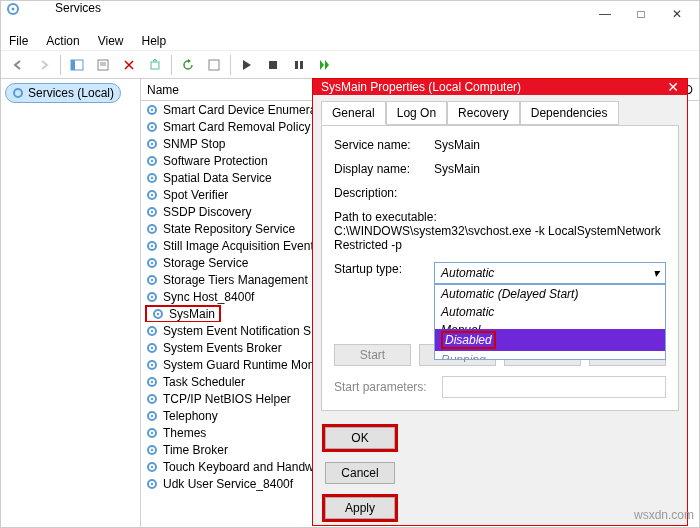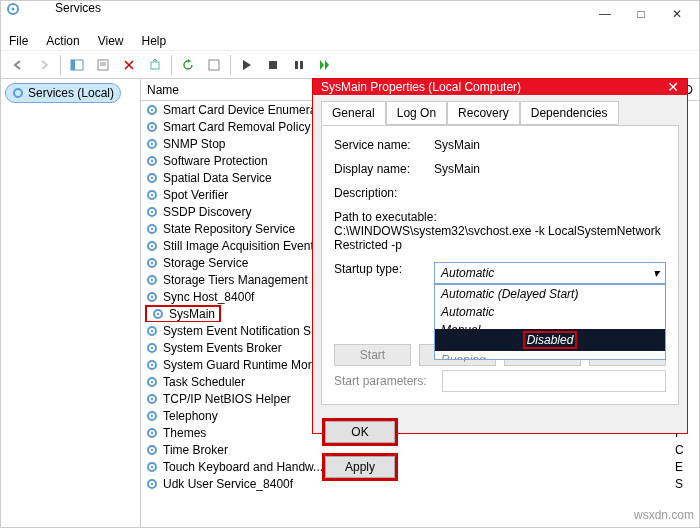--- a/index.html
+++ b/index.html
@@ -23,43 +23,43 @@
 .list { flex: 1; display: flex; flex-direction: column; }
 .list-head { height: 22px; border-bottom: 1px solid #d0d0d0; display: flex; align-items: center; padding: 0 6px; color: #000; justify-content: space-between;}
 .list-body { flex: 1; overflow: hidden; }
 .row { height: 17px; display: flex; align-items: center; padding: 0 4px; gap: 4px; white-space: nowrap; overflow: hidden; }
 .row .gear { width: 14px; height: 14px; display:inline-flex; align-items:center; justify-content:center;}
 .sel { border: 2px solid #c00; }
 .selbox { display: inline-flex; align-items: center; gap: 4px; padding: 0 4px;}
 .watermark { position: absolute; right: 6px; bottom: 6px; color: #999; font-size: 12px; z-index: 50;}
 
 
-.dialog { position: absolute; left: 312px; top: 78px; width: 376px; height: 356px; border: 1px solid #e00000; background: #f0f0f0; z-index: 10; display: flex; flex-direction: column;}
+.dialog { position: absolute; left: 312px; top: 78px; width: 376px; height: 448px; border: 1px solid #e00000; background: #f0f0f0; z-index: 10; display: flex; flex-direction: column;}
 .dialog .dtb { height: 28px; background: #e81123; color: #fff; display: flex; align-items: center; padding: 0 8px; font-size: 12px;}
 .dialog .dtb .close { margin-left: auto; font-size: 14px; }
 .dialog .tabs { display:flex; gap: 0; padding: 6px 8px 0 8px; }
 .dialog .tabs .tab { padding: 4px 10px; border: 1px solid #ccc; background: #fff; margin-right: 0; font-size: 12px; }
 .dialog .tabs .tab.active { border-bottom: 1px solid #fff; }
 .dialog .panel { margin: 0 8px 8px 8px; background: #fff; border: 1px solid #ccc; flex:1; padding: 12px 12px; font-size: 12px; position: relative; }
 .fld { display: flex; align-items: flex-start; margin-bottom: 10px; }
 .fld .lab { width: 100px; color: #000; }
 .fld .val { flex: 1; }
 .desc-box { border: 1px solid #cfcfcf; padding: 3px 4px; height: 36px; overflow: hidden; flex:1;}
 .path { margin: 10px 0; }
 .path .pv { word-break: break-all; }
 .combo { position: relative; font-style: italic; }
 .combo-sel { border: 1px solid #7aa7d8; height: 22px; display:flex; align-items:center; padding: 0 6px; justify-content: space-between; background:#fff;}
 .combo-list { position: absolute; left: 0; right: 0; top: 22px; border: 1px solid #7aa7d8; background: #fff; z-index: 5;}
 .combo-list .opt { padding: 2px 6px; }
-.combo-list .opt.hover { background: #0f172a; color: #fff; text-align: center; }
+.combo-list .opt.hover { background: #6d28d9; color: #fff; }
 .combo-list .opt .hl { display:inline-block; border: 2px solid #c00; padding: 0 2px; }
 .btnrow { display: flex; gap: 8px; margin-top: 60px; }
 .btnrow .b { flex:1; height: 22px; border: 1px solid #c9c9c9; background: #e9e9e9; color: #888; display:flex; align-items:center; justify-content:center;}
 .note { margin-top: 12px; line-height: 1.3;}
-.params { display: flex; align-items: center; margin-top: 4px; gap: 8px;}
+.params { display: flex; align-items: center; margin-top: 10px; gap: 8px;}
 .params .lab { color: #888; width: 100px;}
 .params .inp { flex:1; height: 22px; border: 1px solid #cfcfcf; background:#fff;}
 .okrow { display: flex; gap: 13px; justify-content: flex-start; padding: 8px 12px; flex-direction: column;}
 .okrow .b { width: 70px; height: 22px; border: 1px solid #adadad; background: #e1e1e1; display:flex; align-items:center; justify-content:center;}
 .okrow .b.ok,.okrow .b.apply { outline: 3px solid #c00; }
 .svc-col2 { margin-left:auto; width: 20px; overflow: hidden;}
 svg { display:block; }
 </style>
 </head>
 <body>
@@ -466,17 +466,18 @@
     </div>
 
 
     <div class="params">
       <span class="lab">Start parameters:</span>
       <div class="inp"></div>
     </div>
   </div>
   <div class="okrow">
     <div class="b ok">OK</div>
+    <div class="b">Cancel</div>
     <div class="b apply">Apply</div>
   </div>
 </div>
 
 <div class="watermark">wsxdn.com</div>
 
 </body></html>

